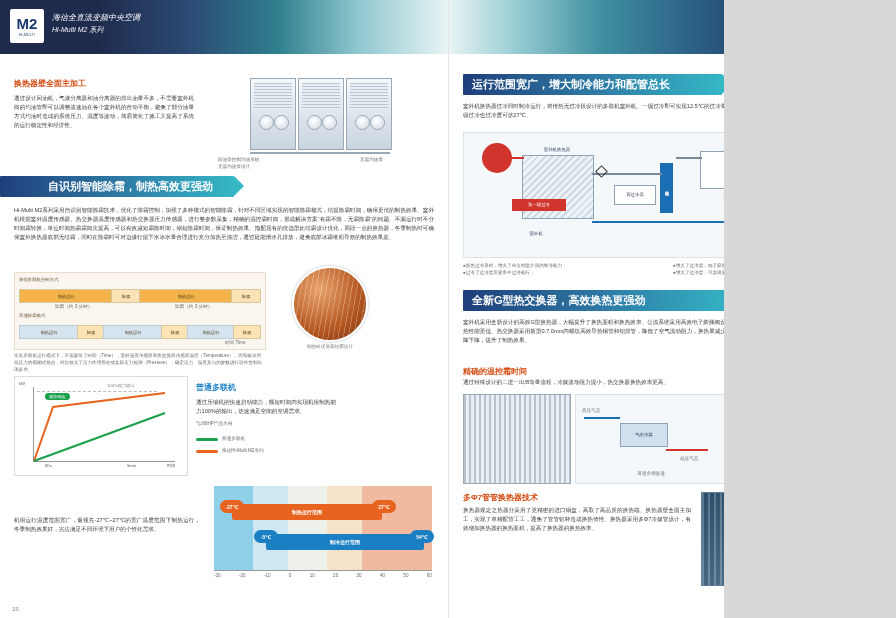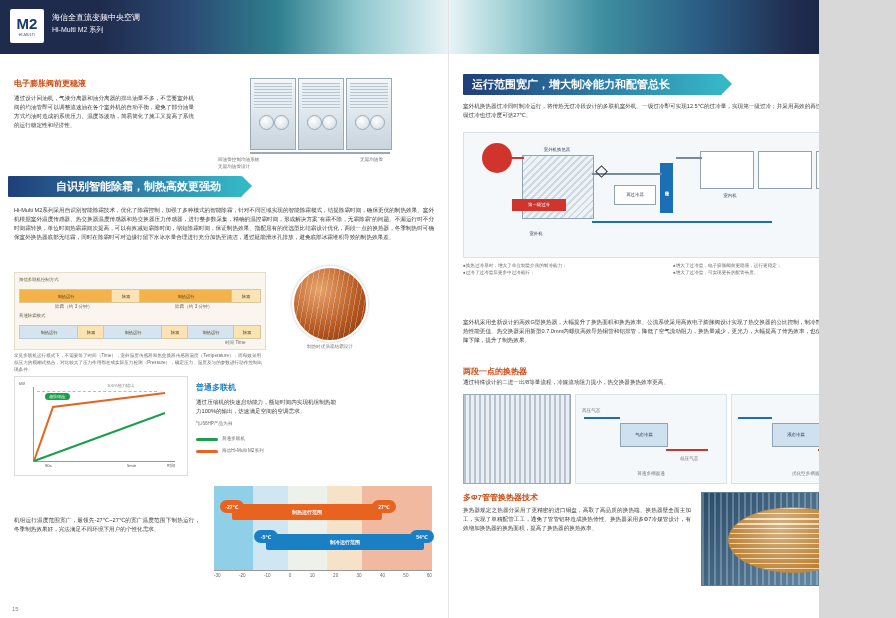--- a/index.html
+++ b/index.html
@@ -1,32 +1,32 @@
 <!DOCTYPE html>
 <html><head>
 <meta charset="utf-8">
 <style>
   html,body{margin:0;padding:0;background:#d8d8d8;}
   body{font-family:"Liberation Sans","DejaVu Sans",sans-serif;}
-  .page{position:relative;width:819px;height:618px;background:#ffffff;overflow:hidden;}
+  .page{position:relative;width:724px;height:618px;background:#ffffff;overflow:hidden;}
   .half{position:absolute;top:0;height:618px;width:448px;background:#fff;}
   .left{left:0;}
   .right{left:448px;border-left:1px solid #e4e4e4;}
 
   
   .hdr{position:absolute;top:0;left:0;width:448px;height:54px;background:#ffffff;}
   .hdr-grad{position:absolute;top:0;left:0;width:448px;height:54px;
     background:linear-gradient(90deg,#1f2b4d 0%,#1f2b4d 22%,#2b4a73 42%,#2f7f8e 62%,#8fc8cf 80%,#e8f3f4 100%);}
   .hdr-grad-r{position:absolute;top:0;left:0;width:448px;height:54px;
     background:linear-gradient(90deg,#e8f3f4 0%,#9ccfd5 14%,#3e8fa0 34%,#2b5d85 56%,#1f2b4d 78%,#141c33 100%);}
   .logo-box{position:absolute;left:10px;top:9px;width:34px;height:34px;background:#fff;border-radius:2px;
     display:flex;flex-direction:column;align-items:center;justify-content:center;}
   .logo-m2{font-size:15px;font-weight:bold;color:#1b3a6b;line-height:1;}
   .logo-sub{font-size:3.4px;color:#1b3a6b;letter-spacing:.2px;margin-top:2px;}
-  .hdr-txt{position:absolute;left:52px;top:12px;color:#ffffff;}
+  .hdr-txt{position:absolute;left:52px;top:12px;color:#ffffff;font-style:italic;}
   .hdr-txt .l1{font-size:8px;line-height:12px;}
   .hdr-txt .l2{font-size:7px;line-height:11px;opacity:.95;}
   .m2-big{position:absolute;right:14px;top:10px;font-size:30px;font-weight:bold;font-style:italic;color:#ffffff;letter-spacing:-1px;}
 
   
   .titlebar{position:absolute;height:21px;background:linear-gradient(90deg,#1f3f7a 0%,#2f7fa8 55%,#35b7c6 100%);
     color:#fff;font-size:11px;font-weight:bold;display:flex;align-items:center;padding-left:9px;border-radius:1px;}
   .titlebar:after{content:"";position:absolute;right:-10px;top:0;border-left:10px solid #35b7c6;
     border-top:10.5px solid transparent;border-bottom:10.5px solid transparent;}
 
@@ -105,21 +105,21 @@
         <div class="logo-m2">M2</div>
         <div class="logo-sub">HI-MULTI</div>
       </div>
       <div class="hdr-txt">
         <div class="l1">海信全直流变频中央空调</div>
         <div class="l2">Hi-Multi M2 系列</div>
       </div>
     </div>
 
     <div class="blk" style="left:14px;top:78px;width:180px;">
-      <div class="sub-red">电子膨胀阀前更稳液</div>
+      <div class="sub-red">换热器壁全面主加工</div>
       <div class="body-txt" style="margin-top:5px;">通过设计回油机，气液分离器和油分离器的排出油量不多，不需要室外机间的均油管即可以调整流速油在各个室外机的自动平衡，避免了部分油量方式均油时造成的系统压力、温度等波动，简易简化了施工又提高了系统的运行稳定性和经济性。</div>
     </div>
 
     <div class="blk" style="left:210px;top:70px;width:225px;height:95px;">
       <div class="unit-box" style="left:40px;top:8px;width:44px;height:70px;">
         <div class="unit-grill" style="left:3px;top:4px;width:38px;height:26px;"></div>
         <div class="fan" style="left:8px;top:36px;width:13px;height:13px;"></div>
         <div class="fan" style="left:23px;top:36px;width:13px;height:13px;"></div>
       </div>
       <div class="unit-box" style="left:88px;top:8px;width:44px;height:70px;">
@@ -130,21 +130,21 @@
       <div class="unit-box" style="left:136px;top:8px;width:44px;height:70px;">
         <div class="unit-grill" style="left:3px;top:4px;width:38px;height:26px;"></div>
         <div class="fan" style="left:8px;top:36px;width:13px;height:13px;"></div>
         <div class="fan" style="left:23px;top:36px;width:13px;height:13px;"></div>
       </div>
       <div class="pipe" style="left:40px;top:82px;width:140px;height:2px;background:#9aa9b6;"></div>
       <div style="position:absolute;left:8px;top:86px;width:70px;" class="tiny-txt">回油管控制均油系统<br>无需均油管设计</div>
       <div style="position:absolute;left:150px;top:86px;" class="tiny-txt">无需均油管</div>
     </div>
 
-    <div class="titlebar" style="left:8px;top:176px;width:186px;padding-left:48px;">自识别智能除霜，制热高效更强劲</div>
+    <div class="titlebar" style="left:0;top:176px;width:186px;padding-left:48px;">自识别智能除霜，制热高效更强劲</div>
 
     <div class="body-txt" style="position:absolute;left:14px;top:206px;width:420px;">Hi-Multi M2系列采用自识别智能除霜技术，优化了除霜控制，加强了多种模式的智能除霜，针对不同区域实现的智能除霜模式，结提除霜时间，确保更优的制热效果。室外机根据室外温度传感器、热交换器温度传感器和热交换器压力传感器，进行整参数采集，精确的温控霜时间，形成解决方案“有霜不除，无霜除霜”的问题。不漏运行时不分时间霜转换，单位时间热霜霜间次提高，可以有效减短霜除时间，缩短除霜时间，保证制热效果。指配屈有的优选型比结霜设计优化，两段一点的换热器，冬季制热时可确保室外换热器底部无结霜，同时在除霜时可对边缘行留下水冰水量合理进行充分加热至清洁，通过延能滑水孔排放，避免底部冰霜堆积导致的制热效果差。</div>
 
     <div class="gantt" style="left:14px;top:272px;width:250px;height:76px;">
       <div class="g-row-lbl" style="left:4px;top:4px;">海信多联机控制方式</div>
       <div class="g-cell g-orange" style="left:4px;top:16px;width:92px;height:12px;">制热运行</div>
       <div class="g-cell g-light" style="left:96px;top:16px;width:28px;height:12px;">除霜</div>
       <div class="g-cell g-orange" style="left:124px;top:16px;width:92px;height:12px;">制热运行</div>
       <div class="g-cell g-light" style="left:216px;top:16px;width:28px;height:12px;">除霜</div>
       <div class="tiny-txt" style="position:absolute;left:40px;top:30px;">除霜（约 3 分钟）</div>
@@ -262,23 +262,24 @@
       <div class="pipe" style="left:212px;top:24px;width:26px;height:2px;"></div>
     </div>
 
     <div style="position:absolute;left:14px;top:262px;width:420px;display:flex;flex-wrap:wrap;">
       <div class="tiny-txt" style="width:50%;">●换热过冷器时，增大了单位制量介质的制冷能力；</div>
       <div class="tiny-txt" style="width:50%;">●增大了过冷量，电子膨胀阀前更稳液，运行更稳定；</div>
       <div class="tiny-txt" style="width:50%;">●过冷了过冷量后更多中过冷能行；</div>
       <div class="tiny-txt" style="width:50%;">●增大了过冷量，可实现更长的配管长度。</div>
     </div>
 
+    <div class="titlebar" style="left:14px;top:290px;width:266px;">全新G型热交换器，高效换热更强劲</div>
     <div class="body-txt" style="position:absolute;left:14px;top:318px;width:420px;">室外机采用全新设计的高效G型换热器，大幅提升了换热面积和换热效率。公流系统采用高效电子膨胀阀设计实现了热交换器的公比控制，制冷剂负责分配更合理。整体换热性能更佳。热交换器采用新型0.7.0mm内螺纹高效导热铜管和铝排管，降低了空气流动阻力，换热量减少，更光力，大幅提高了传热效率，也使得冬季换热时换热器温度降下降，提升了制热效果。</div>
 
-    <div class="sub-red" style="position:absolute;left:14px;top:366px;">两段一点的换热器</div>
+    <div class="sub-red" style="position:absolute;left:14px;top:366px;">精确的温控霜时间</div>
     <div class="body-txt" style="position:absolute;left:14px;top:378px;width:420px;">通过特殊设计的二进一出/8等量流程，冷媒流动阻力提小，热交换器换热效率更高。</div>
 
     <div class="fin-photo" style="left:14px;top:394px;width:106px;height:88px;"></div>
 
     <div class="diag" style="left:126px;top:394px;width:150px;height:88px;">
       <div class="d-box" style="left:44px;top:28px;width:46px;height:22px;background:#cfe0ee;">气态冷媒</div>
       <div class="pipe-blue" style="left:8px;top:22px;width:36px;height:2px;"></div>
       <div class="pipe-red" style="left:90px;top:54px;width:42px;height:2px;"></div>
       <div class="tiny-txt" style="position:absolute;left:6px;top:12px;">高压气态</div>
       <div class="tiny-txt" style="position:absolute;left:104px;top:60px;">低压气态</div>

